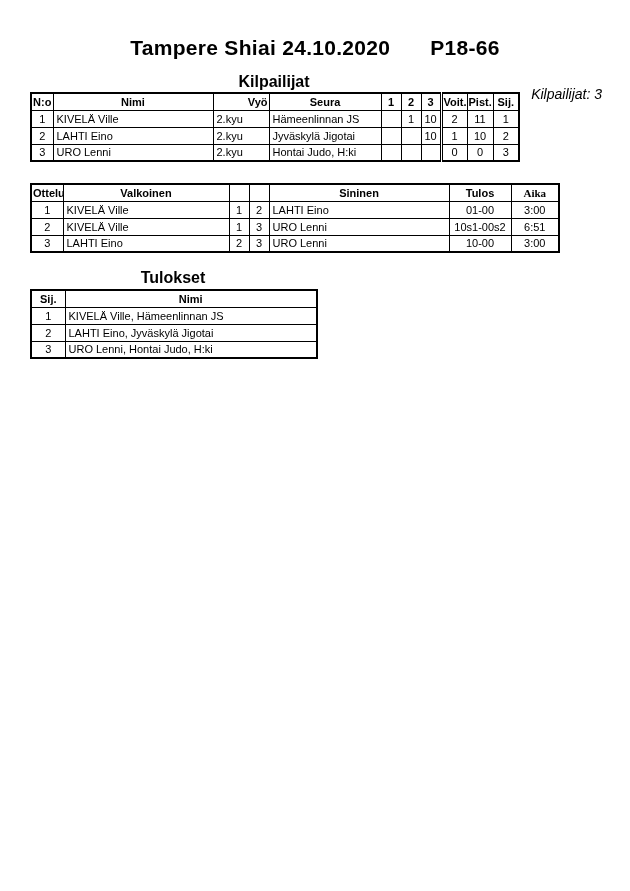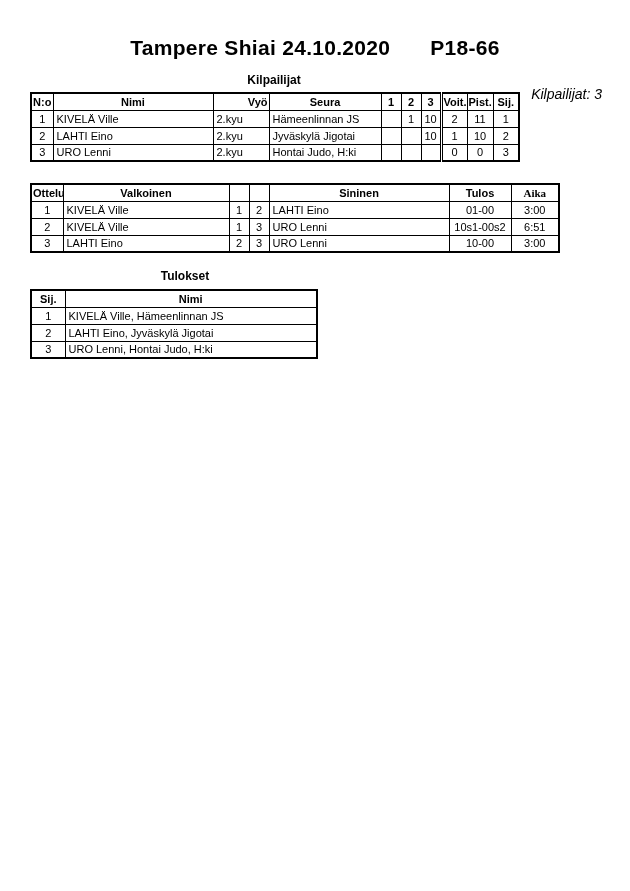--- a/index.html
+++ b/index.html
@@ -14,25 +14,25 @@
 
   .doc-title {
     padding-top: 36px;
     display: flex; justify-content: center; align-items: baseline; gap: 40px;
     font-size: 21px; font-weight: bold; letter-spacing: 0.3px;
   }
 
   .sec-head { position: relative; height: 16px; }
   .sec-head.first { margin-top: 13px; }
   .sec-title {
-    position: absolute; top: 0; font-weight: bold; font-size: 12px; text-align: center;
+    position: absolute; top: 0; font-weight: bold; font-size: 16px; text-align: center;
   }
   .sec1-title { left: 30px; width: 488px; }
   .sec2-title { left: 30px; width: 528px; }
-  .sec3-title { left: 42px; width: 286px; }
+  .sec3-title { left: 30px; width: 286px; }
   .count-label { position: absolute; right: 28px; top: 13px; font-size: 14px; font-style: italic; }
 
   table {
     border-collapse: collapse; table-layout: fixed;
     margin-left: 30px; margin-top: 3px;
     font-size: 11px; border: 2px solid #000;
   }
   th, td { border: 1px solid #000; height: 17px; padding: 0 3px; overflow: hidden; white-space: nowrap; }
   th { font-weight: bold; text-align: center; padding: 0 1px; }
   td { font-weight: normal; }

